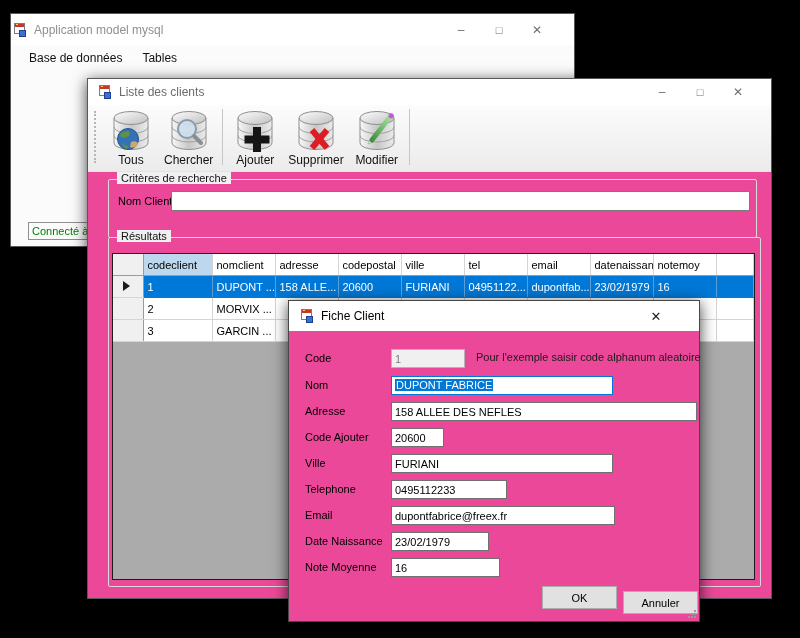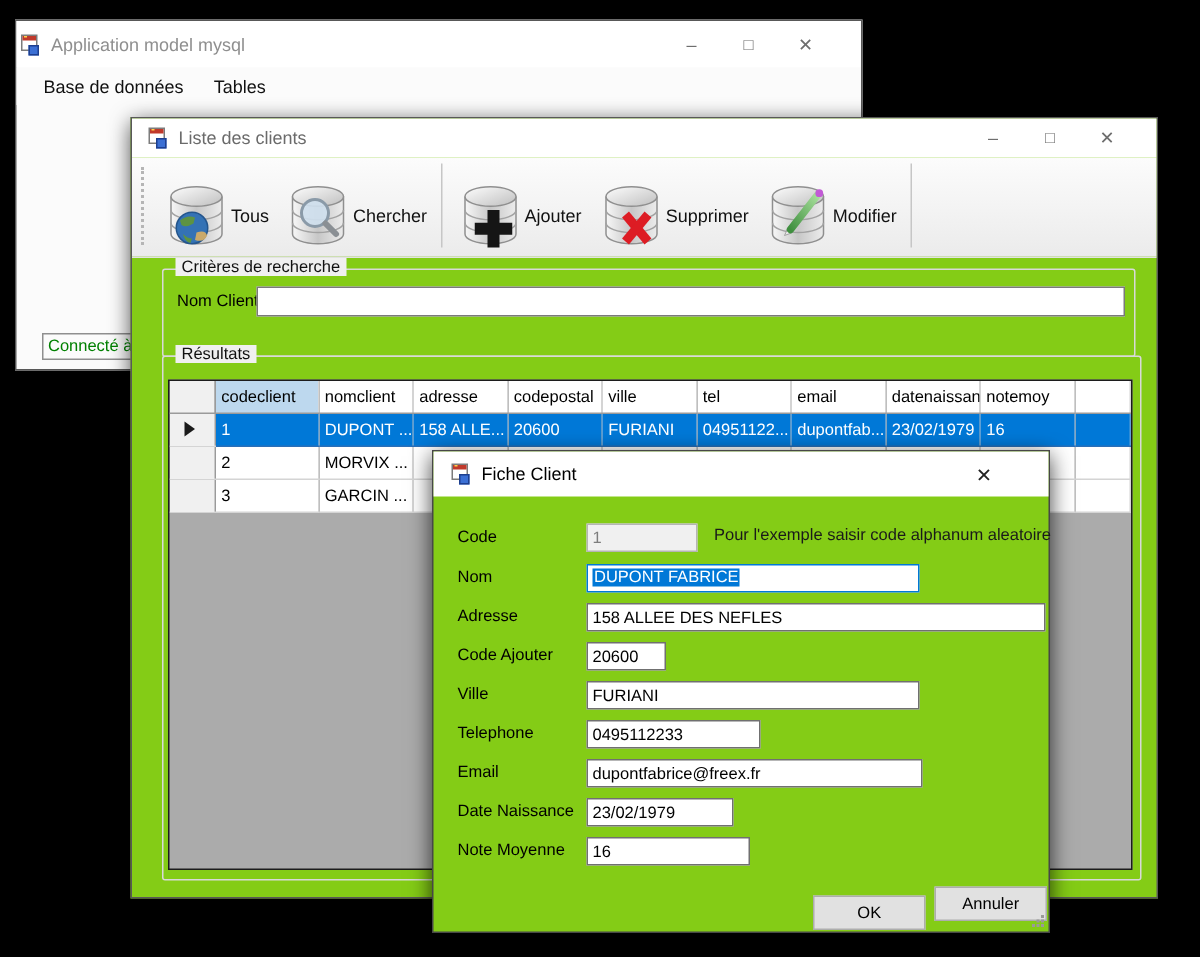--- a/index.html
+++ b/index.html
@@ -1,21 +1,21 @@
 <!DOCTYPE html>
 <html><head>
 <meta charset="utf-8">
 <style>
   html,body{margin:0;padding:0}
   body{width:800px;height:638px;background:#000;position:relative;overflow:hidden;
        font-family:"Liberation Sans",sans-serif;-webkit-font-smoothing:antialiased}
   .desktop{position:absolute;inset:0;background:#000}
 
   
-  .window{position:absolute;box-sizing:border-box;border:1px solid #585858;background:#84cc16;
+  .window{position:absolute;box-sizing:border-box;border:1px solid #585858;background:#ec4899;
           box-shadow:0 3px 14px rgba(0,0,0,.75)}
   .titlebar{display:flex;align-items:center;background:#fff;box-sizing:border-box}
   .title{font-size:12px;margin-left:7px;white-space:nowrap;color:#000}
   .caps{margin-left:auto;display:flex;align-items:stretch;height:100%}
   .cap{width:38px;display:flex;align-items:center;justify-content:center;
        font-size:12px;color:#6e6e6e;cursor:default;user-select:none}
   .cap.max{font-size:11px}
   .form-icon{position:relative;width:16px;height:14px;flex:0 0 auto}
   .form-icon .fw{position:absolute;left:3px;top:0;width:11px;height:11px;background:#fff;
                  border:1px solid #7c7c7c;box-sizing:border-box}
@@ -38,21 +38,21 @@
 
   
   .win-list{left:87px;top:78px;width:685px;height:521px;z-index:2}
   .win-list .titlebar{height:26px;padding-left:8px}
   .win-list .title{color:#6b6b6b}
   .win-list .caps{margin-right:14px}
 
   .toolbar{height:67px;display:flex;align-items:flex-end;background:linear-gradient(#fcfcfc,#ebebeb);
            padding:2px 0 2px 4px;box-sizing:border-box;border-bottom:1px solid #e2e2e2}
   .grip{width:2px;height:52px;border-left:2px dotted #b5b5b5;margin:0 5px 6px 2px}
-  .tool-btn{display:flex;align-items:center;background:transparent;border:0;
+  .tool-btn{display:flex;flex-direction:column;align-items:center;background:transparent;border:0;
             padding:1px 5px 2px 5px;font-family:inherit;cursor:default}
   .tool-label{font-size:12px;color:#111;line-height:13px}
   .tsep{width:1px;height:56px;background:#c6c6c6;margin:0 4px 4px 4px}
   .dbicon{display:block}
 
   
   .groupbox{position:absolute;border:1px solid #d9d9d9;border-radius:2px;box-sizing:border-box}
   .gb-legend{position:absolute;top:-8px;left:8px;background:#f0f0f0;padding:0 4px;font-size:11px;color:#111}
   .gb-search{left:20px;top:100px;width:649px;height:59px}
   .lbl-nomclient{position:absolute;left:9px;top:15px;font-size:11px;color:#000}
@@ -91,21 +91,21 @@
   .f-nom .sel{background:#0078d7;color:#fff;padding:0 1px}
   .f-adresse{top:101px;width:306px}
   .f-cp{top:127px;width:53px}
   .f-ville{top:153px;width:222px}
   .f-tel{top:179px;width:116px}
   .f-email{top:205px;width:224px}
   .f-daten{top:231px;width:98px}
   .f-notem{top:257px;width:109px}
   .dbtn{position:absolute;width:75px;height:23px;background:#e1e1e1;border:1px solid #adadad;
         font:11px "Liberation Sans",sans-serif;color:#000;cursor:default}
-  .btn-ok{left:253px;top:296px}
+  .btn-ok{left:253px;top:285px}
   .btn-cancel{left:334px;top:290px}
   .resize-grip{position:absolute;right:3px;bottom:3px;width:9px;height:9px}
   .resize-grip::before{content:"";position:absolute;right:0;bottom:0;width:2px;height:2px;background:#9a9a9a;
         box-shadow:-3px 0 #9a9a9a,-6px 0 #9a9a9a,0 -3px #9a9a9a,-3px -3px #9a9a9a,0 -6px #9a9a9a}
 </style>
 </head>
 <body>
 
 <div class="desktop">
 

